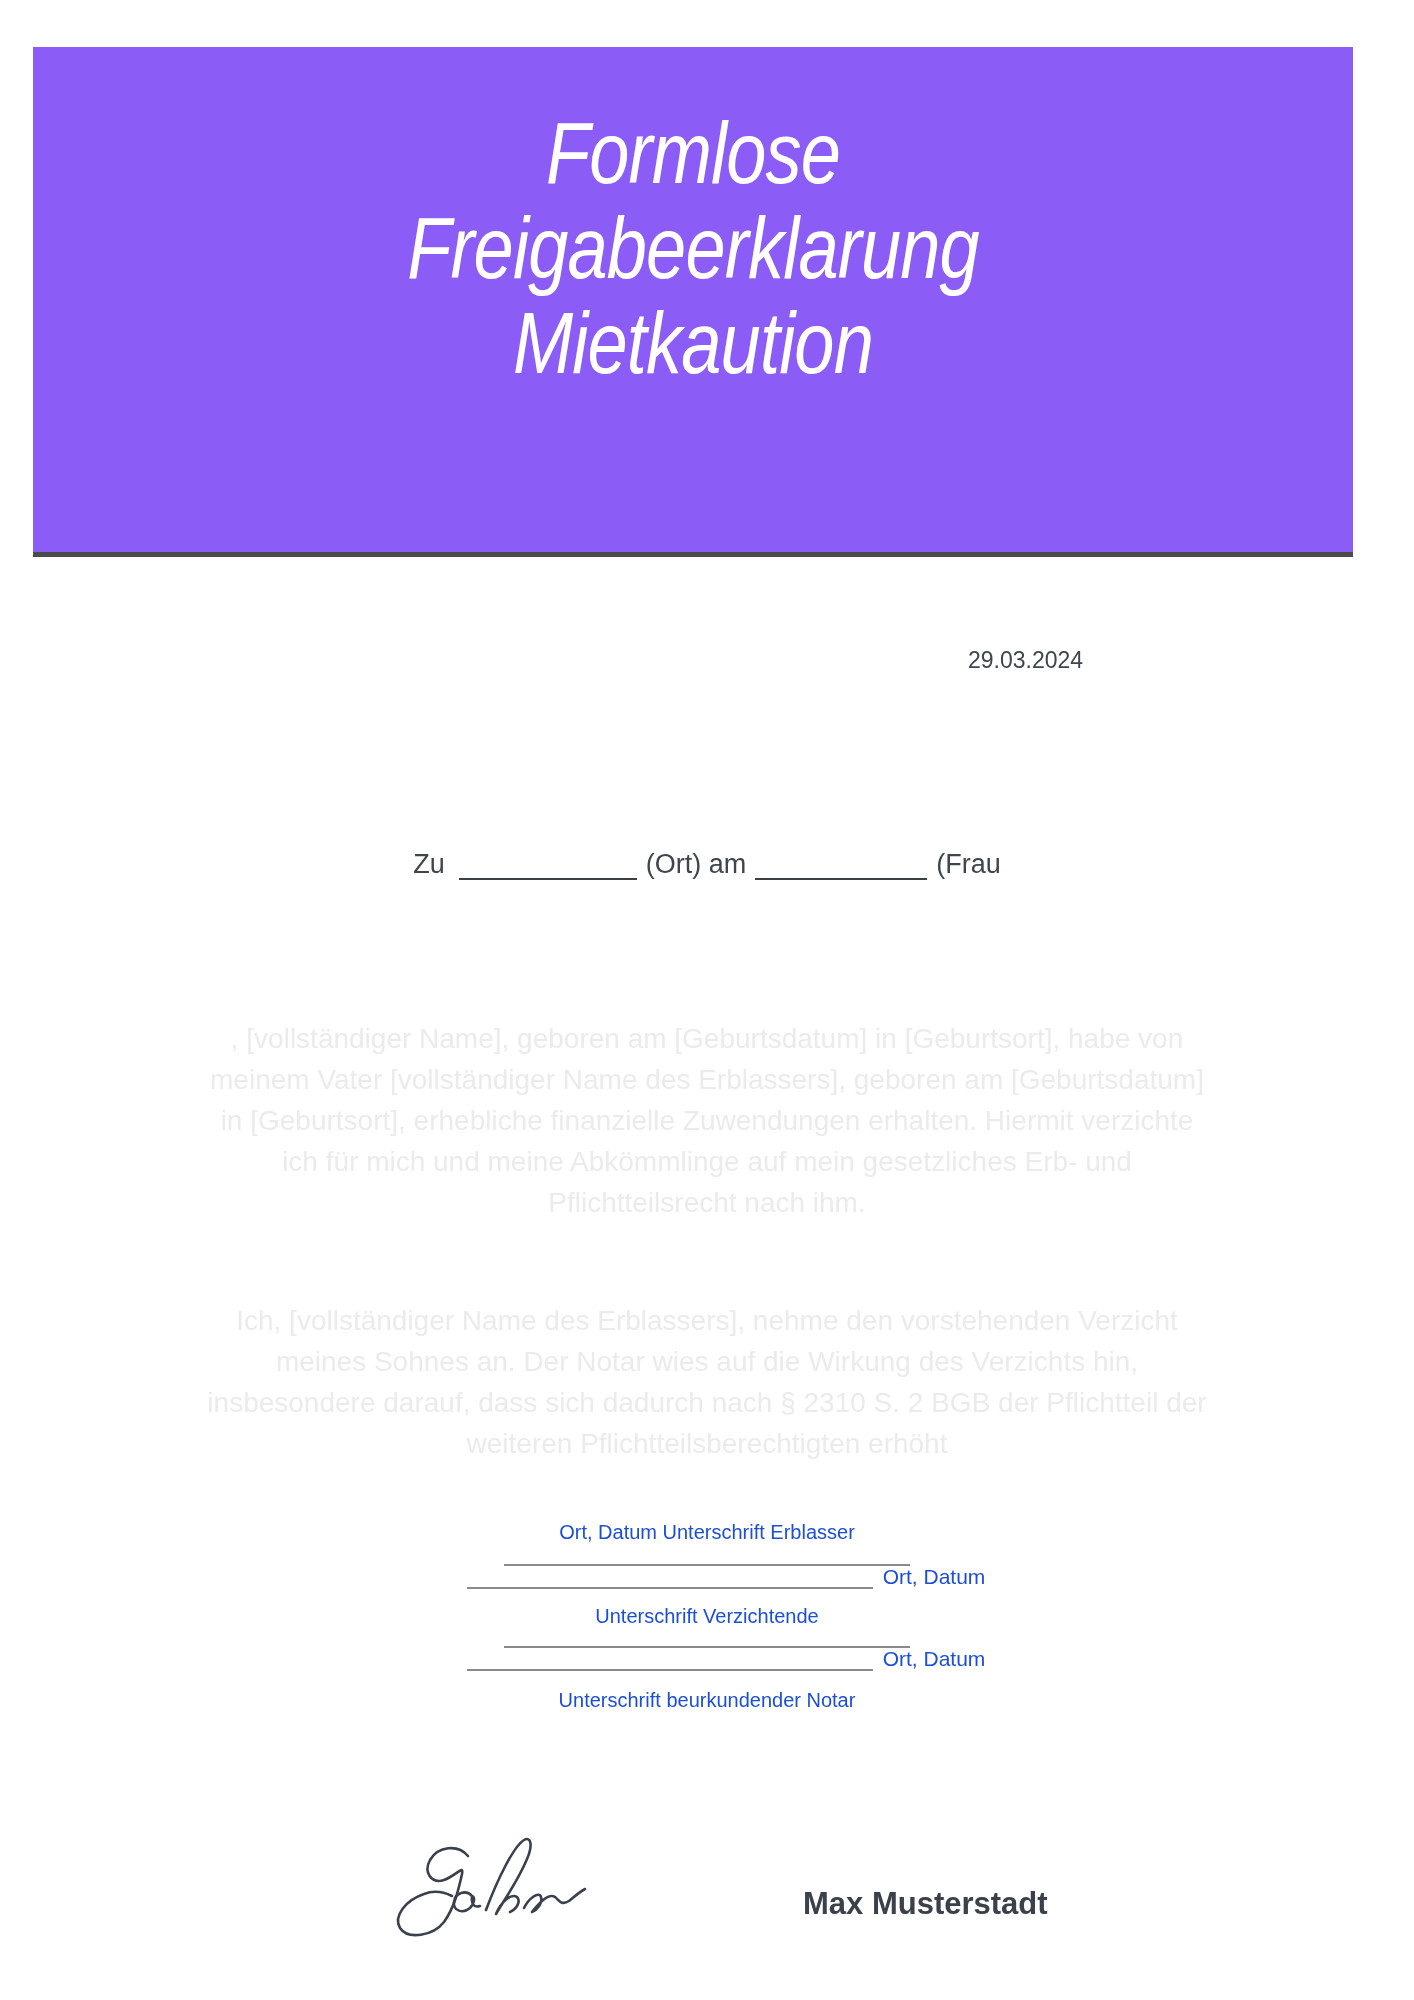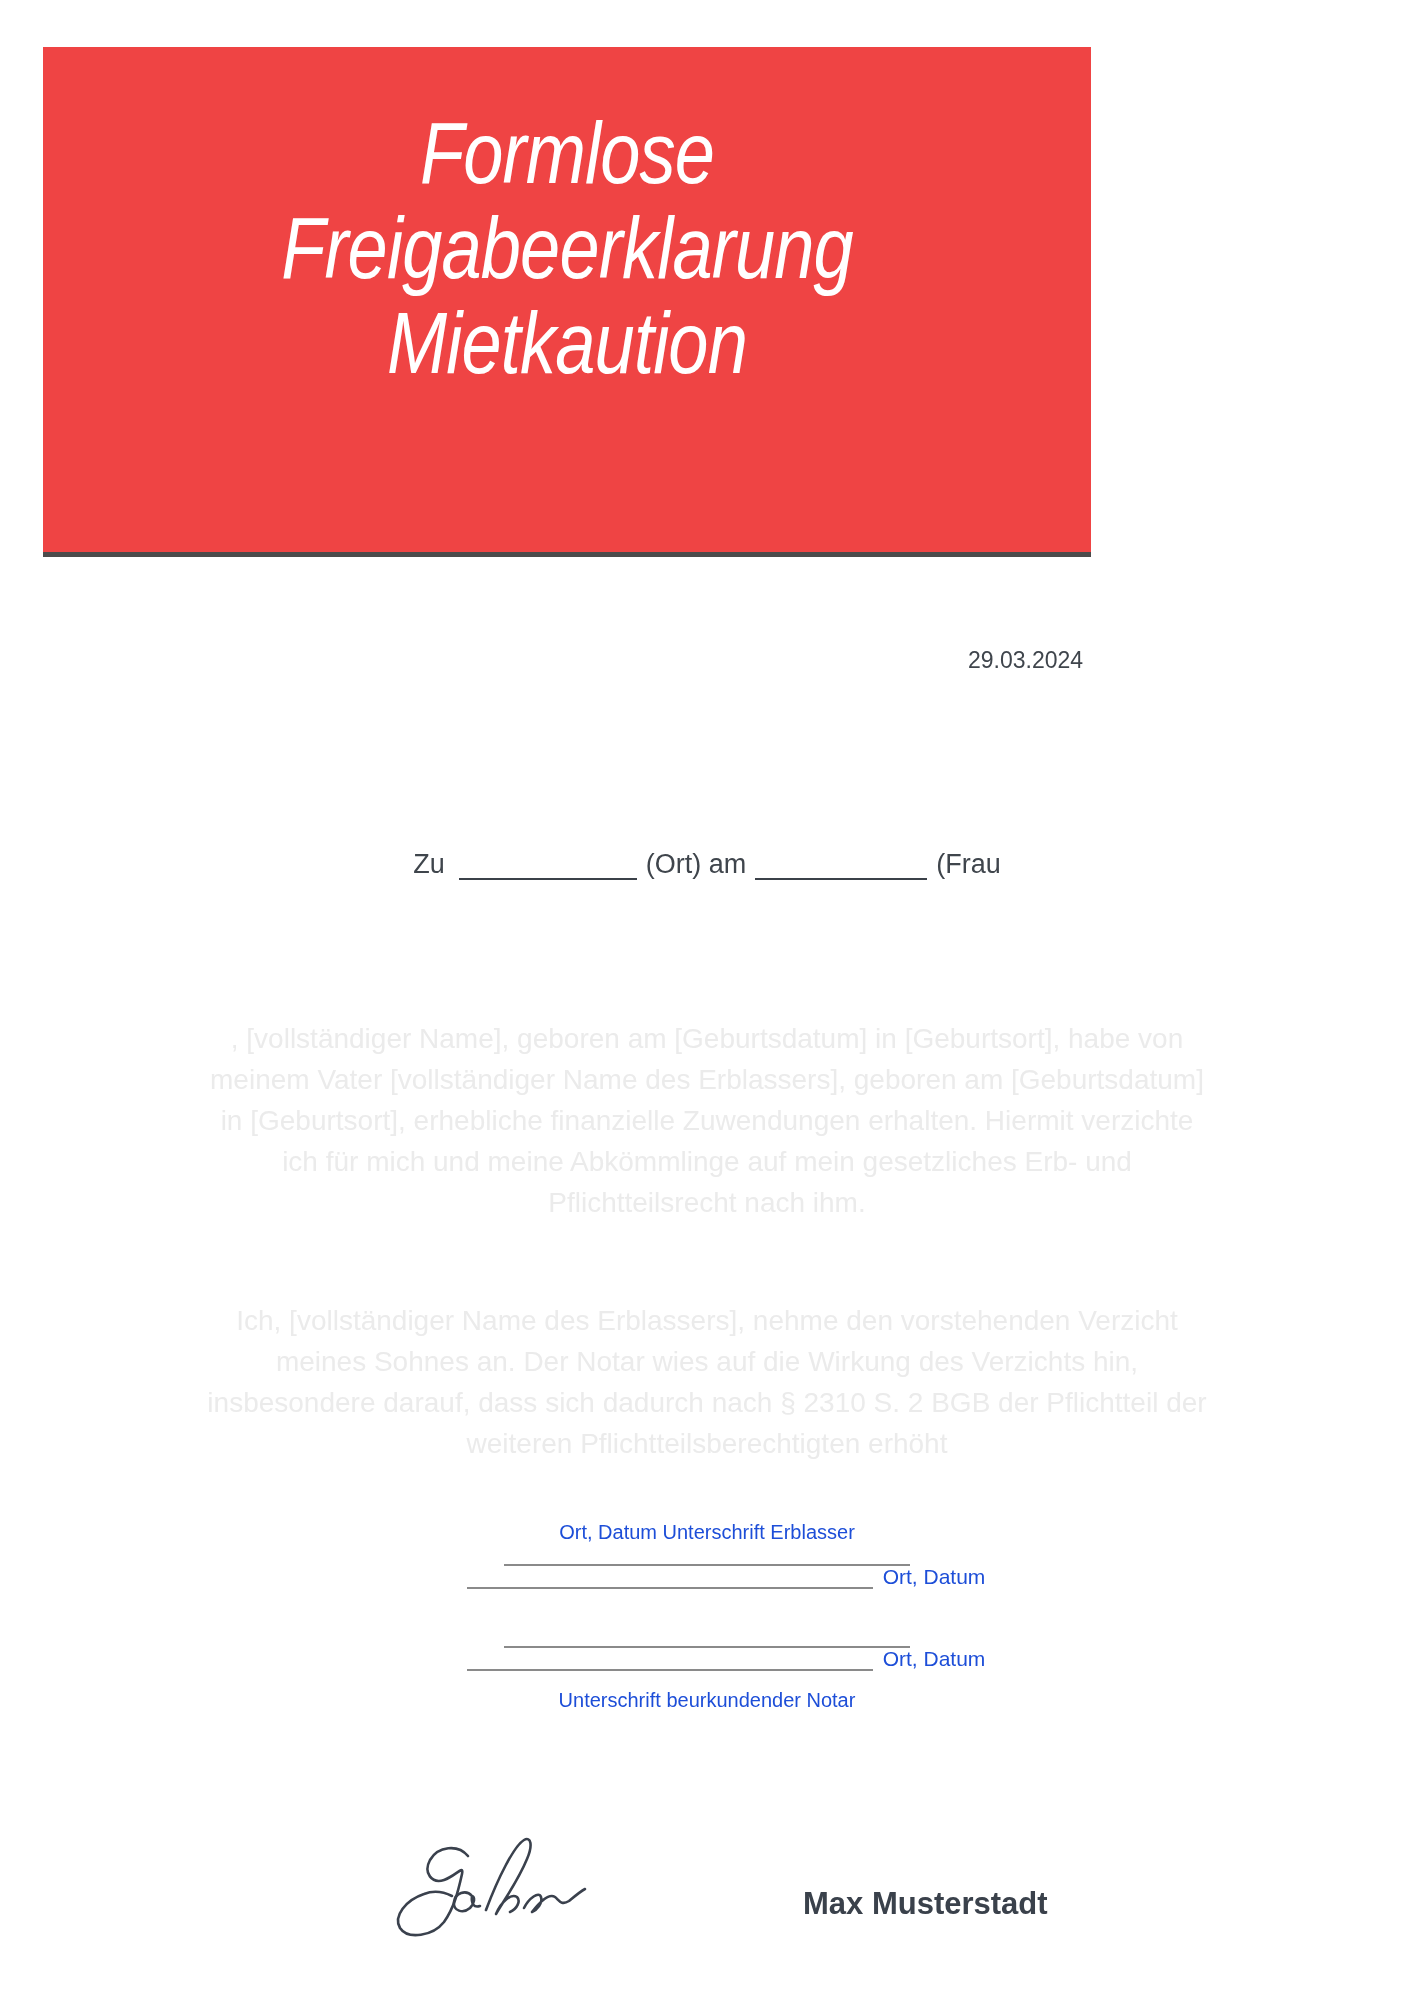--- a/index.html
+++ b/index.html
@@ -7,23 +7,23 @@
     position:relative;
     width:1414px;height:2000px;
     background:#ffffff;
     margin:0 auto;
     font-family:"Liberation Sans", sans-serif;
     color:#3f454c;
     overflow:hidden;
   }
   
   .banner{
-    position:absolute;left:43px;top:47px;
-    width:1048px;height:505px;
-    background:#ef4444;
+    position:absolute;left:33px;top:47px;
+    width:1320px;height:505px;
+    background:#8b5cf6;
     border-bottom:5px solid #4b4b4b;
   }
   .banner h1{
     margin:0;padding-top:58px;
     text-align:center;
     font-size:88px;
     line-height:95px;
     font-style:italic;
     font-weight:300;
     letter-spacing:-1px;
@@ -143,20 +143,21 @@
 insbesondere darauf, dass sich dadurch nach § 2310 S. 2 BGB der Pflichtteil der
 weiteren Pflichtteilsberechtigten erhöht</div>
 
   <div class="sig-section">
     <div class="sig-label l1">Ort, Datum Unterschrift Erblasser</div>
     <div class="sig-line hr1"></div>
     <div class="sig-row row1">
       <span class="rline"></span>
       <span class="rtext">Ort, Datum</span>
     </div>
+    <div class="sig-label l2">Unterschrift Verzichtende</div>
     <div class="sig-line hr2"></div>
     <div class="sig-row row2">
       <span class="rline"></span>
       <span class="rtext">Ort, Datum</span>
     </div>
     <div class="sig-label l3">Unterschrift beurkundender Notar</div>
   </div>
 
   <svg class="john-sig" viewBox="0 0 240 110" fill="none" stroke="#3a414d" stroke-width="2.6" stroke-linecap="round" stroke-linejoin="round">
     <path d="M 96,22 C 86,10 66,12 58,26 C 51,39 60,50 72,46 C 84,42 92,30 90,40 C 86,58 82,74 72,88 C 61,102 36,106 28,94 C 21,82 34,66 52,60 C 62,56 72,58 80,62"></path>

